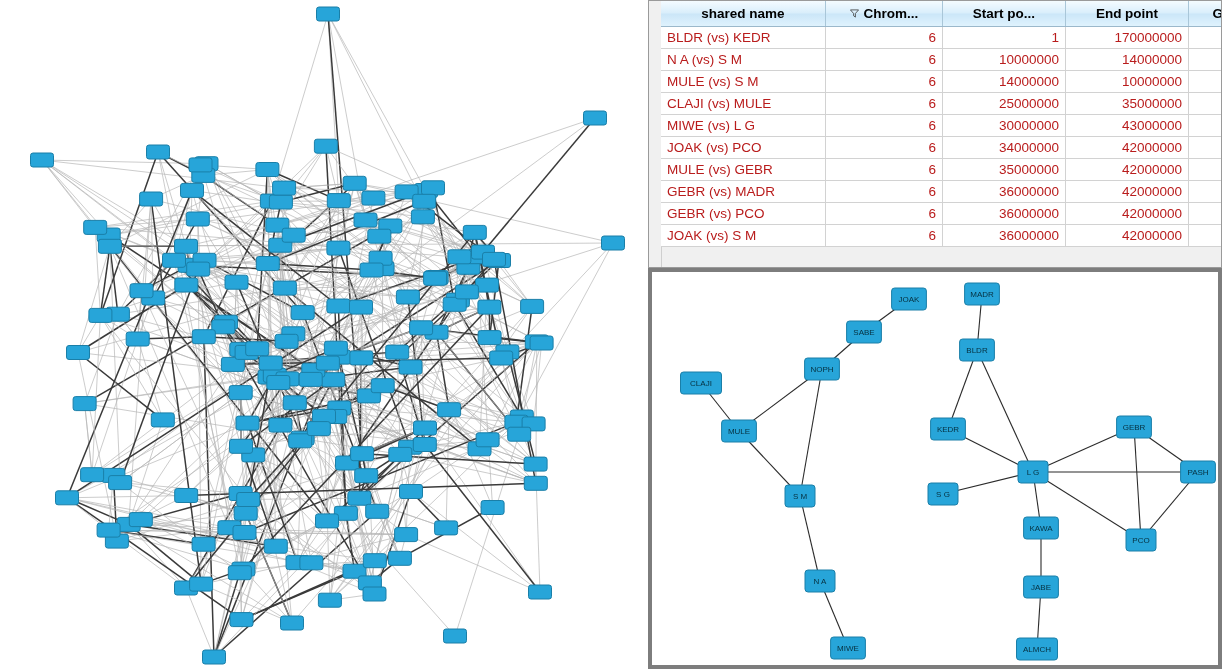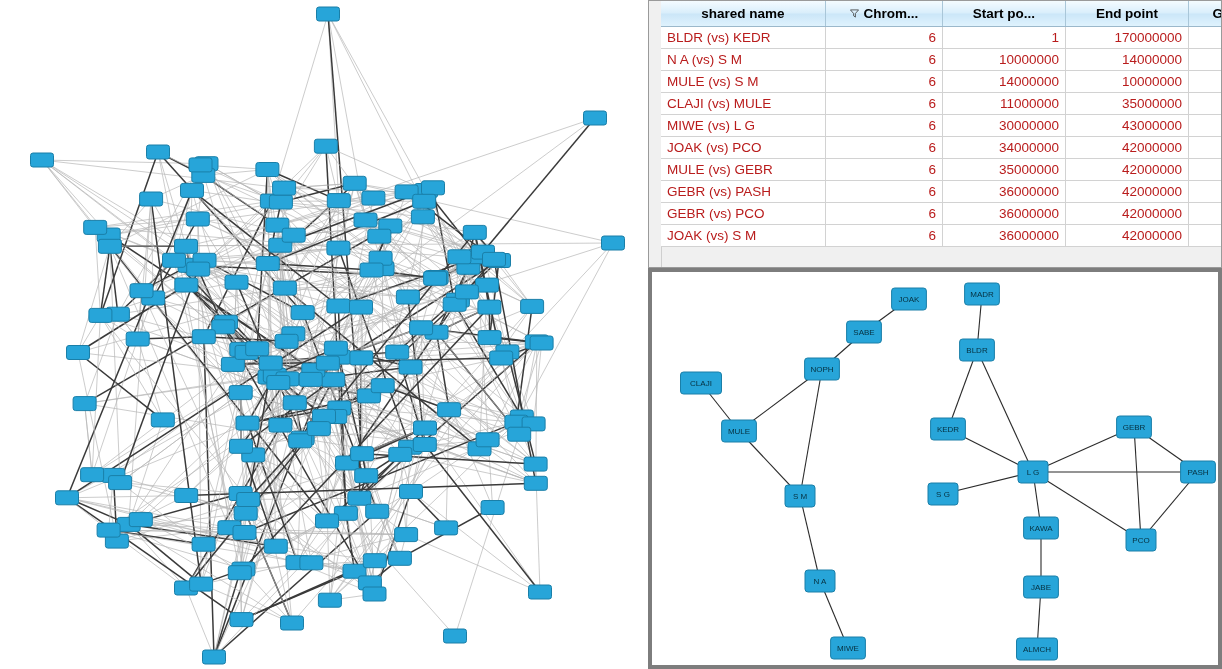--- a/index.html
+++ b/index.html
@@ -1523,21 +1523,21 @@
             <tr>
               <td class="txt">MULE (vs) S M</td>
               <td class="num">6</td>
               <td class="num">14000000</td>
               <td class="num">10000000</td>
               <td class="num">7.5</td>
             </tr>
             <tr>
               <td class="txt">CLAJI (vs) MULE</td>
               <td class="num">6</td>
-              <td class="num">11000000</td>
+              <td class="num">25000000</td>
               <td class="num">35000000</td>
               <td class="num">5.9</td>
             </tr>
             <tr>
               <td class="txt">MIWE (vs) L G</td>
               <td class="num">6</td>
               <td class="num">30000000</td>
               <td class="num">43000000</td>
               <td class="num">16.9</td>
             </tr>
@@ -1549,21 +1549,21 @@
               <td class="num">11.4</td>
             </tr>
             <tr>
               <td class="txt">MULE (vs) GEBR</td>
               <td class="num">6</td>
               <td class="num">35000000</td>
               <td class="num">42000000</td>
               <td class="num">10.5</td>
             </tr>
             <tr>
-              <td class="txt">GEBR (vs) PASH</td>
+              <td class="txt">GEBR (vs) MADR</td>
               <td class="num">6</td>
               <td class="num">36000000</td>
               <td class="num">42000000</td>
               <td class="num">8.9</td>
             </tr>
             <tr>
               <td class="txt">GEBR (vs) PCO</td>
               <td class="num">6</td>
               <td class="num">36000000</td>
               <td class="num">42000000</td>

